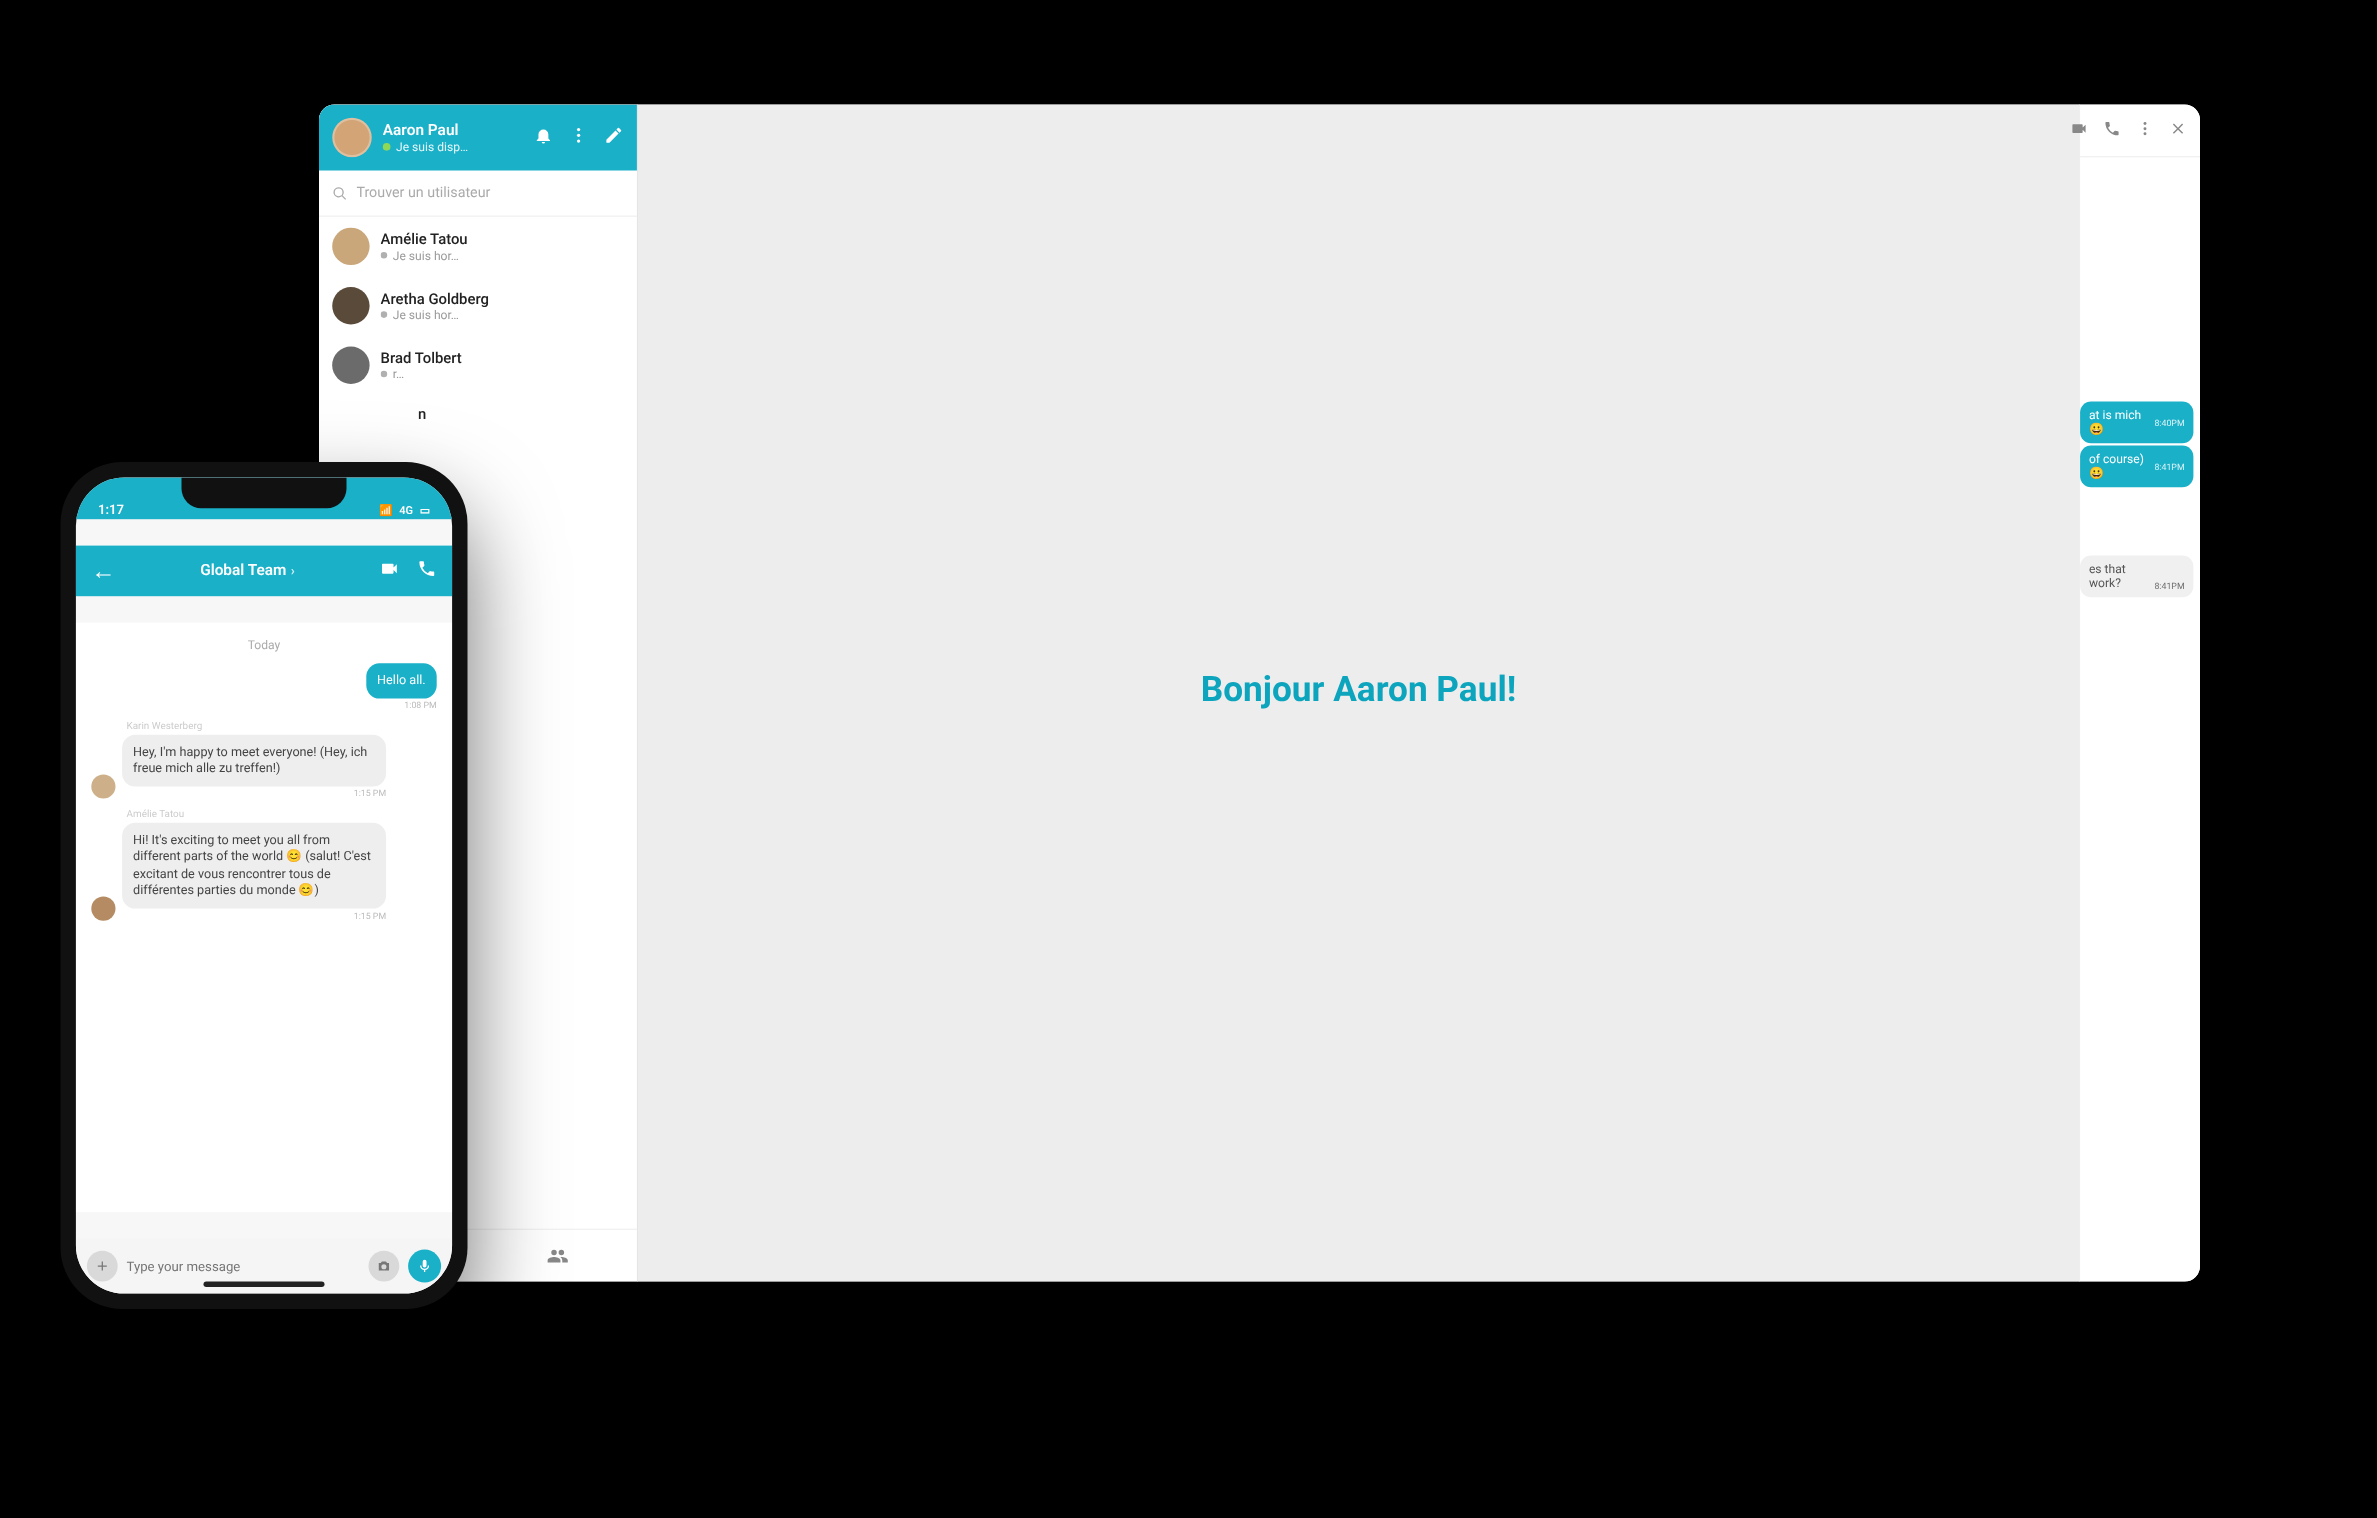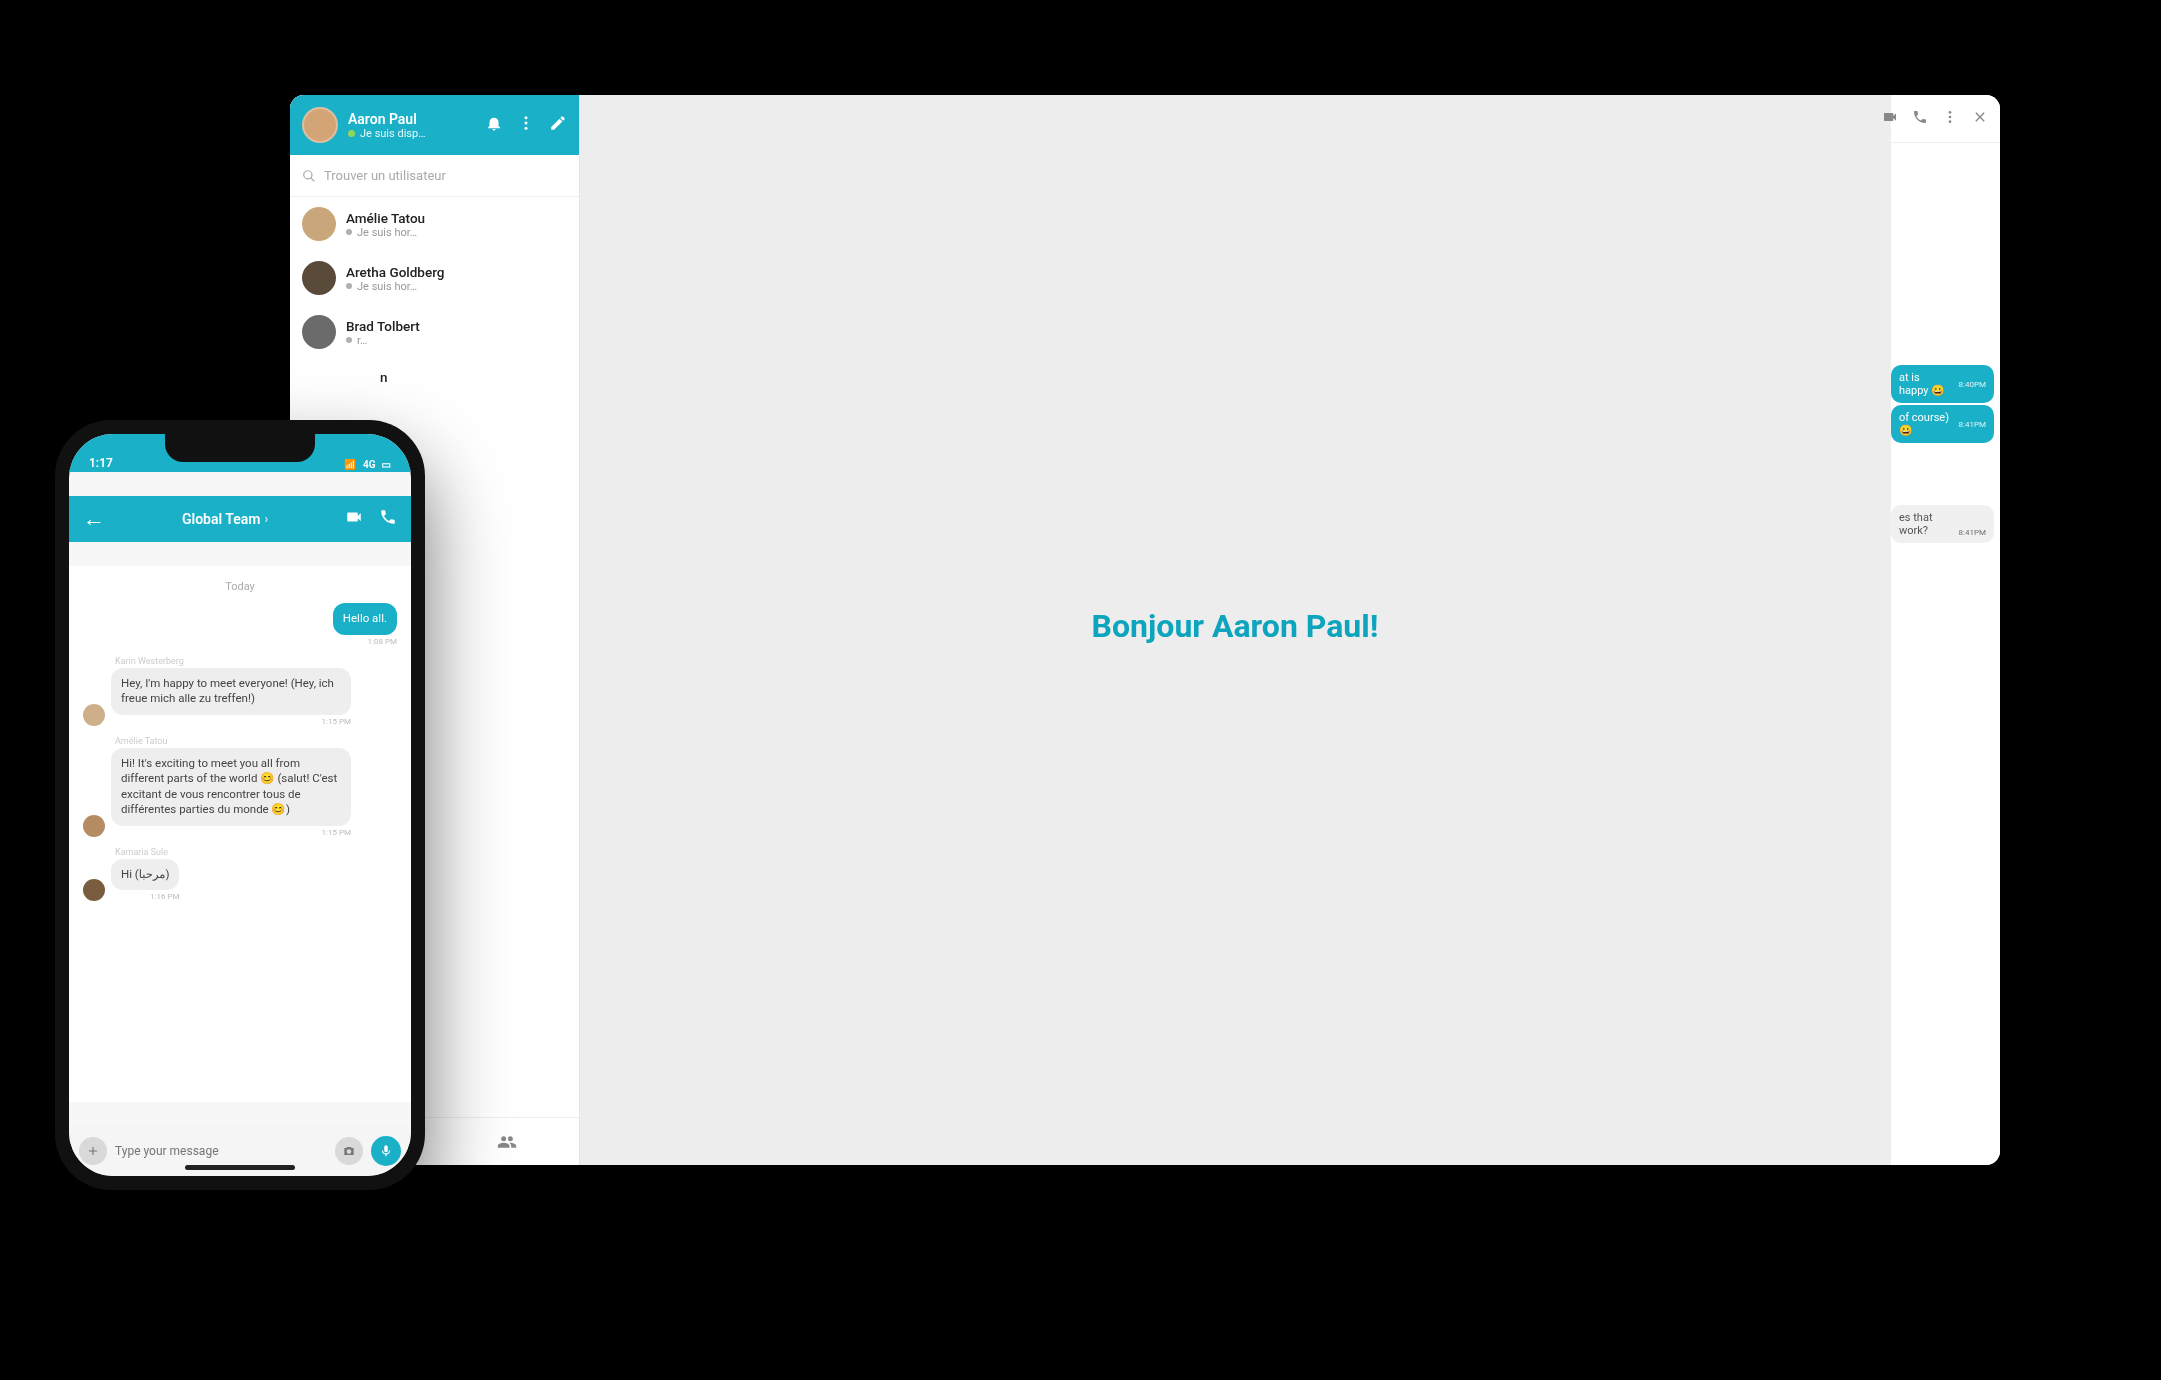--- a/index.html
+++ b/index.html
@@ -249,21 +249,21 @@
         <span><svg viewBox="0 0 24 24">
               <circle cx="12" cy="5" r="2"></circle>
               <circle cx="12" cy="12" r="2"></circle>
               <circle cx="12" cy="19" r="2"></circle>
             </svg></span>
         <span><svg viewBox="0 0 24 24">
               <path d="M19 6.4 17.6 5 12 10.6 6.4 5 5 6.4 10.6 12 5 17.6 6.4 19 12 13.4 17.6 19 19 17.6 13.4 12z"></path>
             </svg></span>
       </div>
       <div class="bubble b1">
-          <span>at is happy 😀</span>
+          <span>at is mich 😀</span>
           <span class="t">8:40PM</span>
         </div>
       <div class="bubble b2">
           <span>of course) 😀</span>
           <span class="t">8:41PM</span>
         </div>
       <div class="bubble white b3">
           <span>es that work?</span>
           <span class="t">8:41PM</span>
         </div>
@@ -322,28 +322,20 @@
 
       <div class="msg-row">
         <div class="av" style="background:#b58b63"></div>
         <div class="msg-col">
           <div class="sender">Amélie Tatou</div>
           <div class="bubble-ph">Hi! It's exciting to meet you all from different parts of the world 😊 (salut! C'est excitant de vous rencontrer tous de différentes parties du monde 😊)</div>
           <div class="ts">1:15 PM</div>
         </div>
       </div>
 
-      <div class="msg-row">
-        <div class="av" style="background:#7a5c3e"></div>
-        <div class="msg-col">
-          <div class="sender">Kamaria Sule</div>
-          <div class="bubble-ph">Hi (مرحبا)</div>
-          <div class="ts">1:16 PM</div>
-        </div>
-      </div>
     </div>
 
     <div class="ph-input">
       <span class="ci">
           <svg viewBox="0 0 24 24">
             <path d="M12 5v14m-7-7h14" stroke="#777" stroke-width="2" fill="none"></path>
           </svg>
         </span>
       <input placeholder="Type your message" style="">
       <span class="ci">

